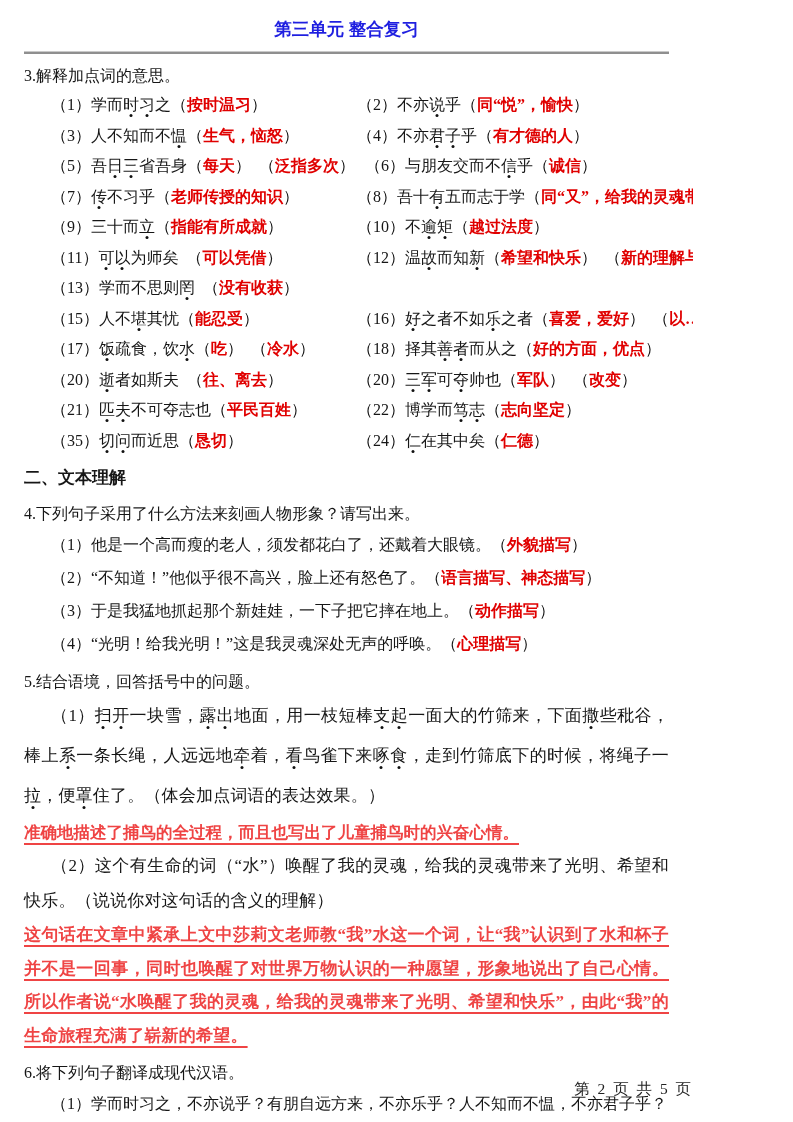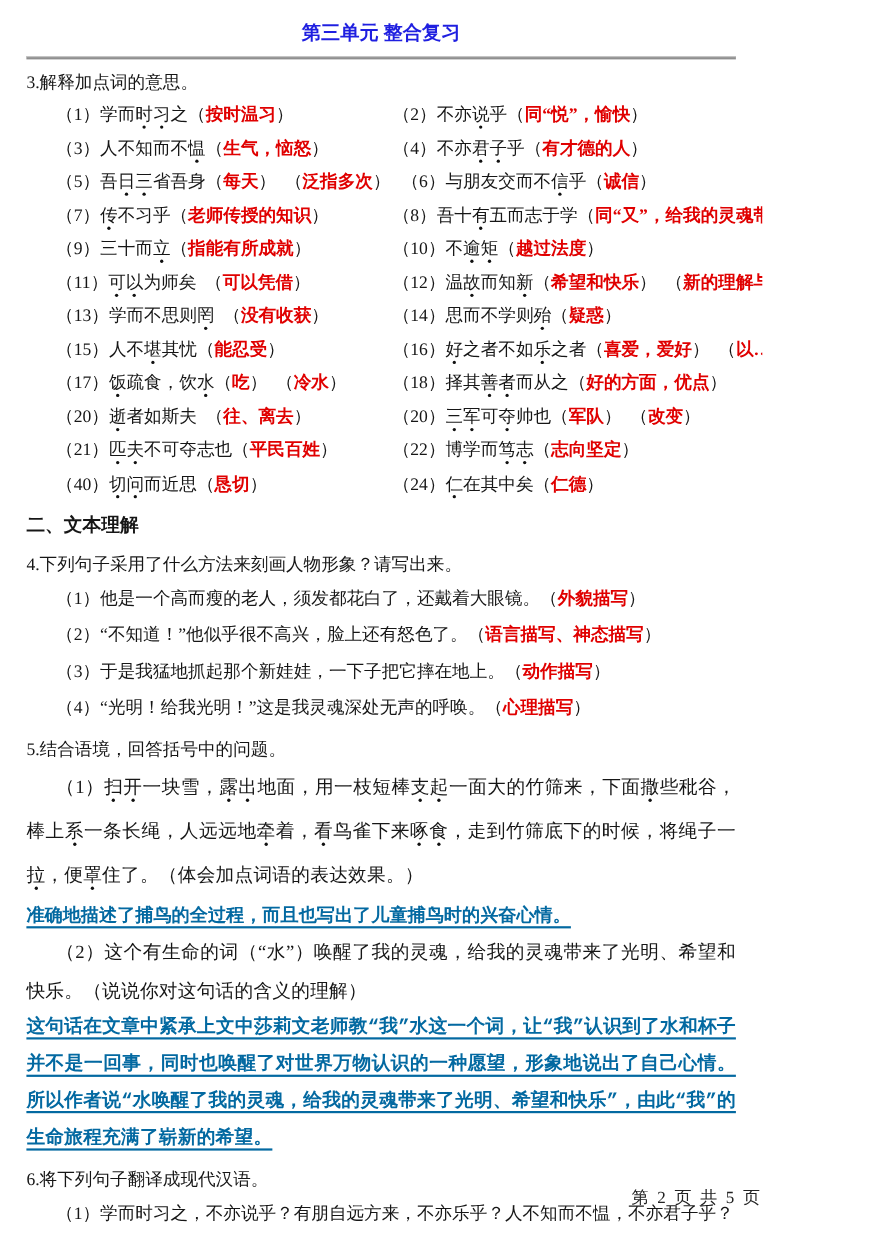--- a/index.html
+++ b/index.html
@@ -26,22 +26,22 @@
   .dot-char::after{
     content:"";position:absolute;left:50%;bottom:-4px;width:3px;height:3px;
     border-radius:50%;background:#111;transform:translateX(-50%);
   }
   .section-title{font-weight:bold;font-size:17px;line-height:29px;margin-top:7px;}
   .q4-item{line-height:33px;padding-left:27px;}
   .para{font-size:17px;line-height:40px;text-align:justify;letter-spacing:0.2px;}
   .ind{text-indent:27px;}
   .para2{font-size:17px;line-height:33.5px;text-align:justify;letter-spacing:0.2px;}
   .red-block{
-    color:#0369a1;font-weight:bold;
-    text-decoration:underline;text-decoration-thickness:1.5px;text-underline-offset:5px;font-family:Liberation Mono, monospace;
+    color:#ef4444;font-weight:bold;
+    text-decoration:underline;text-decoration-thickness:1.5px;text-underline-offset:5px;
   }
   .a1{font-size:16.5px;line-height:30px;margin-top:2px;}
   .q6-item{line-height:30px;padding-left:27px;margin-top:2px;}
   .footer{
     position:absolute;left:0;right:0;bottom:22px;text-align:right;
     font-size:15.5px;letter-spacing:2px;color:#222;
   }
 </style>
 </head>
 <body>
@@ -71,40 +71,39 @@
       <div class="q3-row">
         <span class="q3-left"><span>（9）</span><span>三十而<span class="dot-char">立</span></span><span class="ans-group">（<span class="red">指能有所成就</span>）</span></span>
         <span class="q3-right"><span>（10）</span><span>不<span class="dot-char">逾</span><span class="dot-char">矩</span></span><span class="ans-group">（<span class="red">越过法度</span>）</span></span>
       </div>
       <div class="q3-row">
         <span class="q3-left"><span>（11）</span><span><span class="dot-char">可</span><span class="dot-char">以</span>为师矣</span><span class="pregap"></span><span class="ans-group">（<span class="red">可以凭借</span>）</span></span>
         <span class="q3-right"><span>（12）</span><span>温<span class="dot-char">故</span>而知<span class="dot-char">新</span></span><span class="ans-group">（<span class="red">希望和快乐</span>）</span><span class="ans-group ans-gap">（<span class="red">新的理解与体会</span>）</span></span>
       </div>
       <div class="q3-row">
         <span class="q3-left"><span>（13）</span><span>学而不思则<span class="dot-char">罔</span></span><span class="pregap"></span><span class="ans-group">（<span class="red">没有收获</span>）</span></span>
-        <span class="q3-right"><span>（14）</span><span>思而不学则<span class="dot-char">殆</span></span><span class="ans-group">（<span class="red">疑惑</span>）</span></span>
       </div>
       <div class="q3-row">
         <span class="q3-left"><span>（15）</span><span>人不<span class="dot-char">堪</span>其忧</span><span class="ans-group">（<span class="red">能忍受</span>）</span></span>
         <span class="q3-right"><span>（16）</span><span><span class="dot-char">好</span>之者不如<span class="dot-char">乐</span>之者</span><span class="ans-group">（<span class="red">喜爱，爱好</span>）</span><span class="ans-group ans-gap">（<span class="red">以……为快乐</span>）</span></span>
       </div>
       <div class="q3-row">
         <span class="q3-left"><span>（17）</span><span><span class="dot-char">饭</span>疏食，饮<span class="dot-char">水</span></span><span class="ans-group">（<span class="red">吃</span>）</span><span class="ans-group ans-gap">（<span class="red">冷水</span>）</span></span>
         <span class="q3-right"><span>（18）</span><span>择其<span class="dot-char">善</span><span class="dot-char">者</span>而从之</span><span class="ans-group">（<span class="red">好的方面，优点</span>）</span></span>
       </div>
       <div class="q3-row">
         <span class="q3-left"><span>（20）</span><span><span class="dot-char">逝</span>者如斯夫</span><span class="pregap"></span><span class="ans-group">（<span class="red">往、离去</span>）</span></span>
         <span class="q3-right"><span>（20）</span><span><span class="dot-char">三</span><span class="dot-char">军</span>可<span class="dot-char">夺</span>帅也</span><span class="ans-group">（<span class="red">军队</span>）</span><span class="ans-group ans-gap">（<span class="red">改变</span>）</span></span>
       </div>
       <div class="q3-row">
         <span class="q3-left"><span>（21）</span><span><span class="dot-char">匹</span><span class="dot-char">夫</span>不可夺志也</span><span class="ans-group">（<span class="red">平民百姓</span>）</span></span>
         <span class="q3-right"><span>（22）</span><span>博学而<span class="dot-char">笃</span><span class="dot-char">志</span></span><span class="ans-group">（<span class="red">志向坚定</span>）</span></span>
       </div>
       <div class="q3-row">
-        <span class="q3-left"><span>（40）</span><span><span class="dot-char">切</span><span class="dot-char">问</span>而近思</span><span class="ans-group">（<span class="red">恳切</span>）</span></span>
+        <span class="q3-left"><span>（35）</span><span><span class="dot-char">切</span><span class="dot-char">问</span>而近思</span><span class="ans-group">（<span class="red">恳切</span>）</span></span>
         <span class="q3-right"><span>（24）</span><span><span class="dot-char">仁</span>在其中矣</span><span class="ans-group">（<span class="red">仁德</span>）</span></span>
       </div>
     </div>
 
   <div class="section-title">二、文本理解</div>
 
   <div class="q-intro">4.下列句子采用了什么方法来刻画人物形象？请写出来。</div>
   <div>
       <div class="q4-item"><span>（1）</span>他是一个高而瘦的老人，须发都花白了，还戴着大眼镜。（<span class="red">外貌描写</span>）</div>
       <div class="q4-item"><span>（2）</span>“不知道！”他似乎很不高兴，脸上还有怒色了。（<span class="red">语言描写、神态描写</span>）</div>

